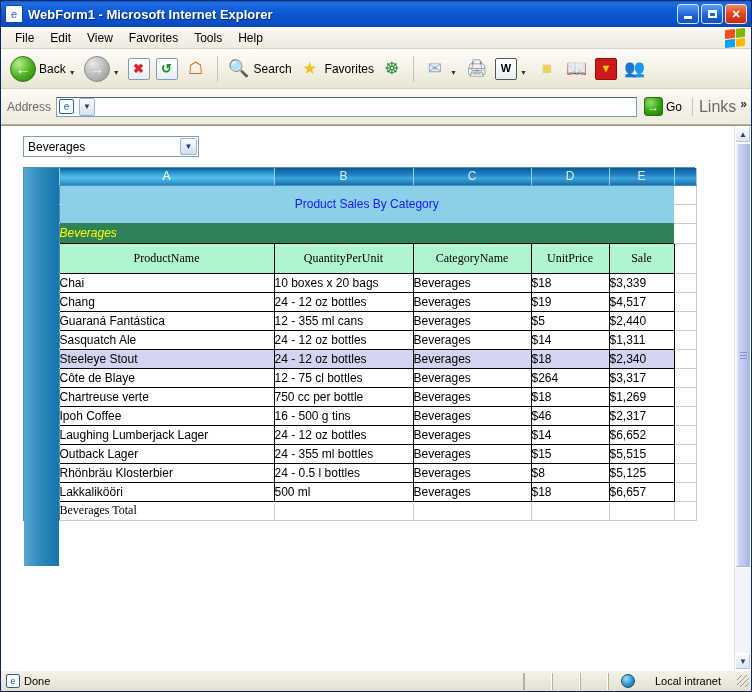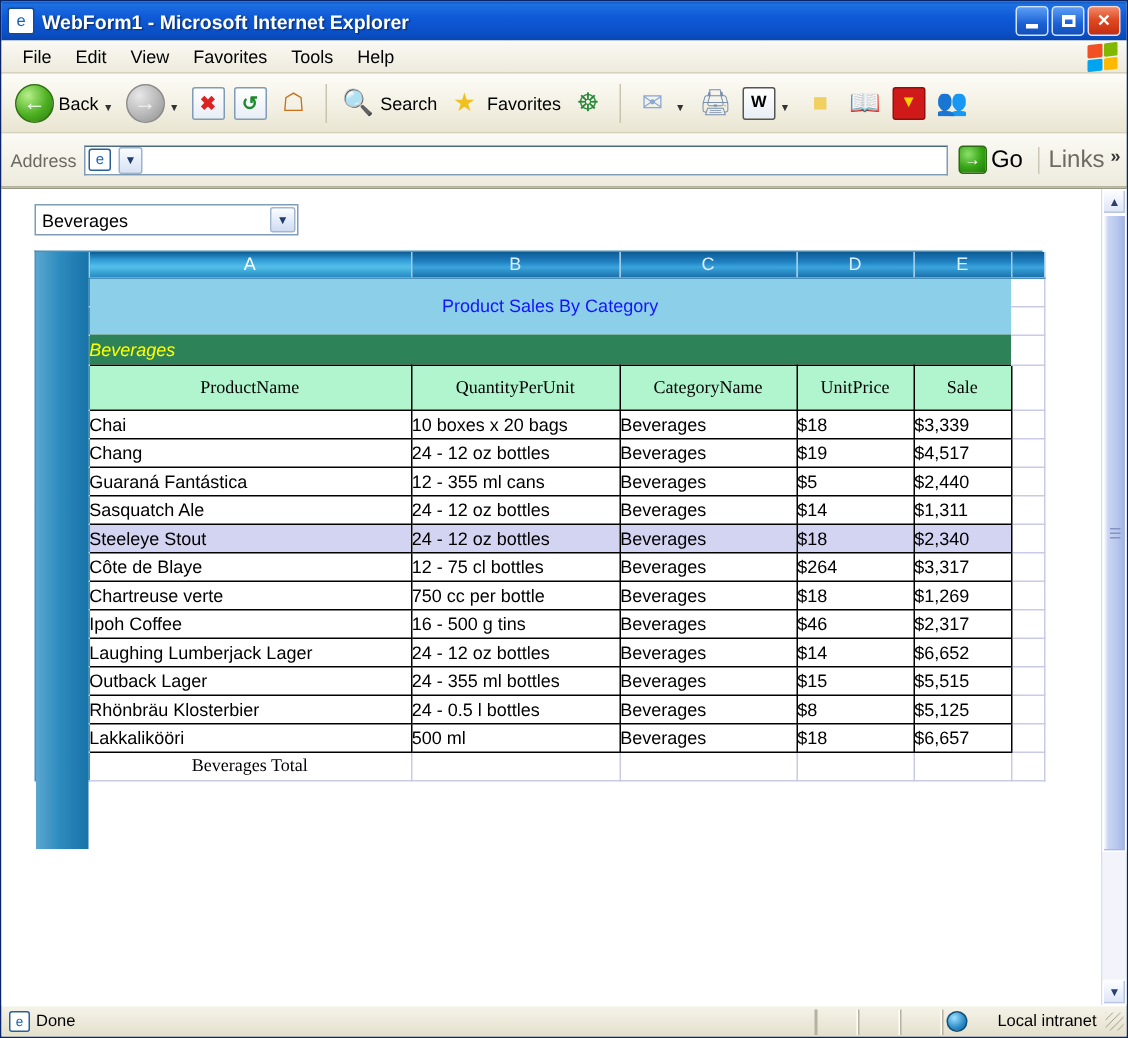--- a/index.html
+++ b/index.html
@@ -130,21 +130,21 @@
     border:1px solid #9cb2cd;border-radius:2px;
     display:flex;align-items:center;justify-content:center;font-size:8px;color:#1f3d6b;
   }
   .go-btn{display:flex;align-items:center;margin-left:5px;padding:0 2px;}
   .go-arrow{
     width:19px;height:19px;border-radius:3px;
     background:radial-gradient(circle at 32% 28%,#8ce06a,#35a314 55%,#1f7a08);
     border:1px solid #2a6b10;color:#fff;font-size:11px;font-weight:bold;
     display:flex;align-items:center;justify-content:center;margin-right:3px;
   }
-  .go-text{font-size:16px;color:#000;}
+  .go-text{font-size:12px;color:#000;}
   .links-box{display:flex;align-items:center;margin-left:8px;padding-left:6px;border-left:1px solid #cbc7b4;}
   .links-text{font-size:16px;color:#6b6b62;}
   .chev2{font-size:12px;color:#333;font-weight:bold;margin-left:4px;margin-top:-6px;}
 
   
   .content-wrap{
     flex:1; display:flex; background:#fff;
     border-top:1px solid #9a9684;
     overflow:hidden; position:relative;
   }
@@ -251,21 +251,20 @@
     font-size:13px;
     height:30px;
     border:1px solid #000;
   }
   .rowsel .cell{ background:#d3d3f2; }
   .total-cell{
     font-weight:bold;
     font-family:"Liberation Serif", serif;
     font-size:13px;
     background:#fff;
-    text-align:center;
   }
   .blankcol{ background:#fff; border-right:1px solid #c9c9e8; border-bottom:1px solid #c9c9e8;}
   .rowband{
     position:absolute; left:0; top:0; width:35px;
     background:linear-gradient(to right,#5ba7d0 0%,#2e8bbe 45%,#1773a8 100%);
   }
 
   
   .vscroll{
     width:17px; flex:0 0 17px;
@@ -301,21 +300,21 @@
     display:flex; align-items:center;
     font-size:11px; color:#000;
     padding-left:3px;
   }
   .st-sec{
     border-left:1px solid #b6b2a0; border-right:1px solid #fff;
     height:17px; display:flex; align-items:center; padding:0 4px;
   }
   .st-first{flex:1;display:flex;align-items:center;gap:4px;border-right:1px solid #b6b2a0;height:17px;padding-left:2px;}
   .st-ie{width:14px;height:14px;background:#fff;border:1px solid #2a6099;border-radius:2px;color:#1a5fb4;font-size:9px;display:flex;align-items:center;justify-content:center;}
-  .st-zone{display:flex;align-items:center;gap:20px;padding:0 2px;border-left:1px solid #b6b2a0;height:17px;}
+  .st-zone{display:flex;align-items:center;gap:20px;padding:0 12px;border-left:1px solid #b6b2a0;height:17px;}
   .globe{width:14px;height:14px;border-radius:50%;background:radial-gradient(circle at 35% 30%,#9fe0ff,#2a8ac8 60%,#15628f);border:1px solid #0f4f78;}
   .grip{width:12px;height:12px;margin-left:4px;margin-right:2px;
     background:
       linear-gradient(135deg,transparent 45%,#9a9684 45%,#9a9684 55%,transparent 55%) 0 0/5px 5px;
   }
 </style>
 </head>
 <body>
 
 <div id="window">

